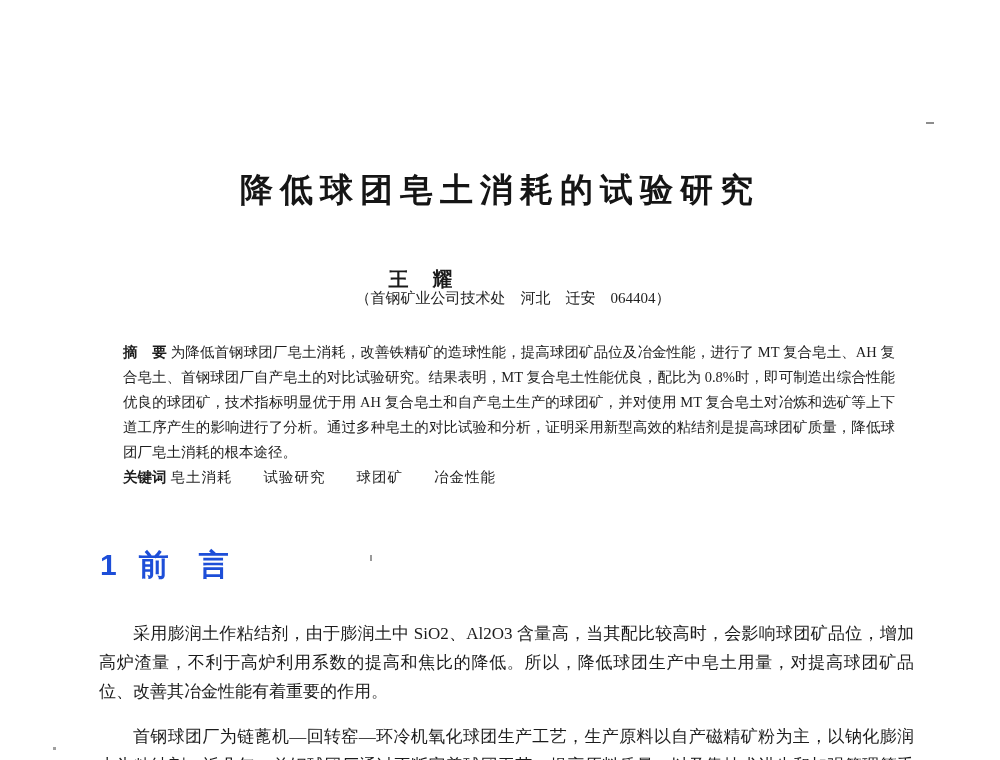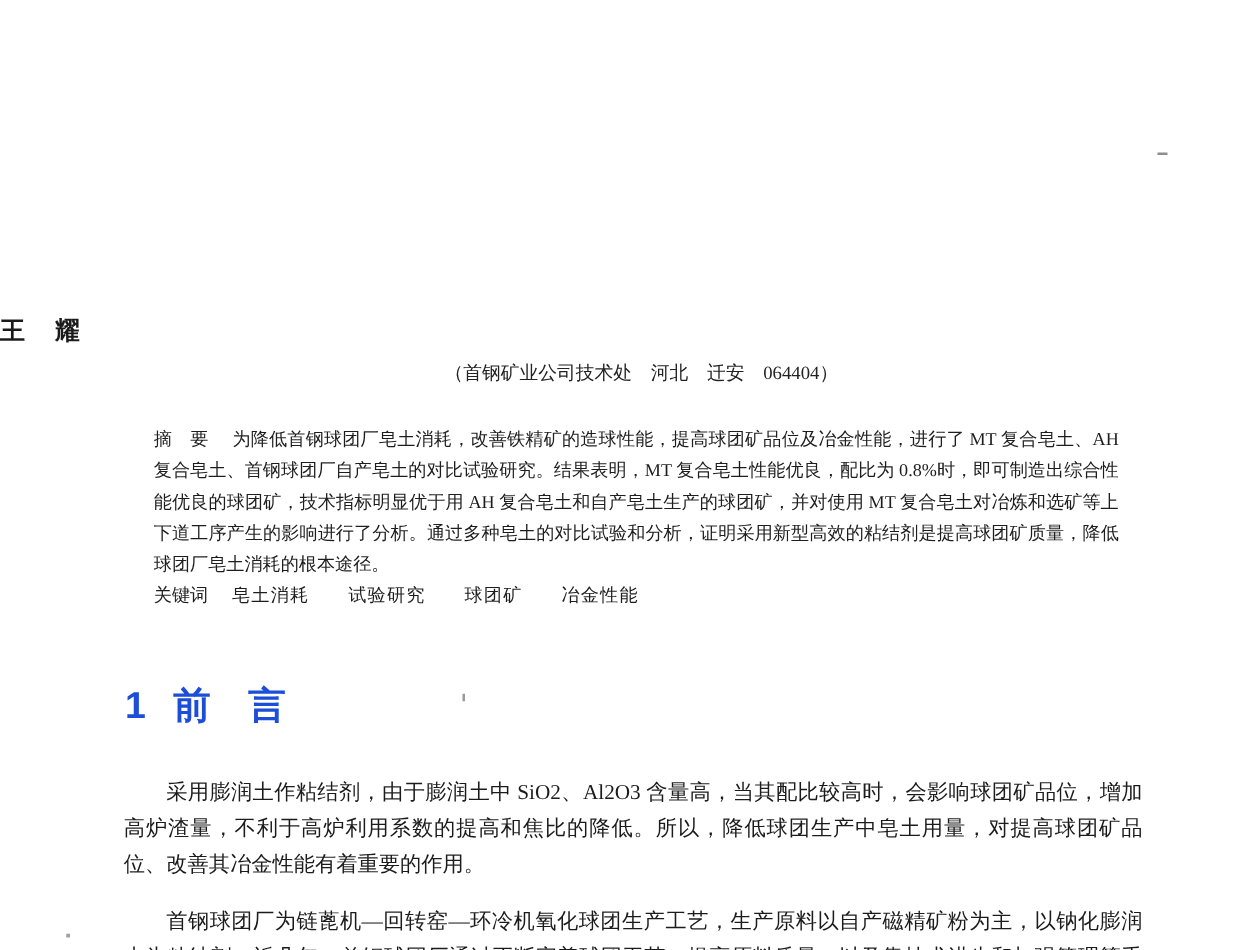--- a/index.html
+++ b/index.html
@@ -21,24 +21,24 @@
     text-align: center;
     font-family: "Liberation Sans", "DejaVu Sans", sans-serif;
     font-weight: bold;
     font-size: 33px;
     line-height: 44px;
     letter-spacing: 7px;
     color: #151515;
   }
   .author {
     position: absolute;
-    top: 251px;
+    top: 266px;
     left: 0;
     width: 843px;
-    text-align: left;
+    text-align: center;
     font-size: 20px;
     font-weight: 600;
     letter-spacing: 2px;
     color: #1a1a1a;
   }
   .affiliation {
     position: absolute;
     top: 289px;
     left: 0;
     width: 1000px;
@@ -53,22 +53,22 @@
     left: 123px;
     width: 772px;
     font-size: 14.5px;
     line-height: 25px;
     text-align: justify;
     color: #1d1d1d;
   }
   .abstract p { margin: 0; }
   .label-bold {
     font-family: "Liberation Sans", "DejaVu Sans", sans-serif;
-    font-weight: normal;
-    margin-right: 19px;
+    font-weight: bold;
+    margin-right: 4px;
   }
   .kw { margin-top: 0; }
   .kw .kw-items { letter-spacing: 1px; }
   .heading {
     position: absolute;
     top: 551px;
     left: 100px;
     font-family: "Liberation Sans", "DejaVu Sans", sans-serif;
     font-weight: bold;
     font-size: 30px;
@@ -95,20 +95,21 @@
 </style>
 </head>
 <body>
 
 <div class="page">
 
   <div class="artifact a1"></div>
   <div class="artifact a2"></div>
   <div class="artifact a3"></div>
 
+  <h1 class="title">降低球团皂土消耗的试验研究</h1>
 
   <div class="author">王　耀</div>
 
   <div class="affiliation">（首钢矿业公司技术处　河北　迁安　064404）</div>
 
   <div class="abstract">
     <p>
       <span class="label-bold">摘　要</span><span>为降低首钢球团厂皂土消耗，改善铁精矿的造球性能，提高球团矿品位及冶金性能，进行了 MT 复合皂土、AH 复合皂土、首钢球团厂自产皂土的对比试验研究。结果表明，MT 复合皂土性能优良，配比为 0.8%时，即可制造出综合性能优良的球团矿，技术指标明显优于用 AH 复合皂土和自产皂土生产的球团矿，并对使用 MT 复合皂土对冶炼和选矿等上下道工序产生的影响进行了分析。通过多种皂土的对比试验和分析，证明采用新型高效的粘结剂是提高球团矿质量，降低球团厂皂土消耗的根本途径。</span>
     </p>
     <p class="kw">

